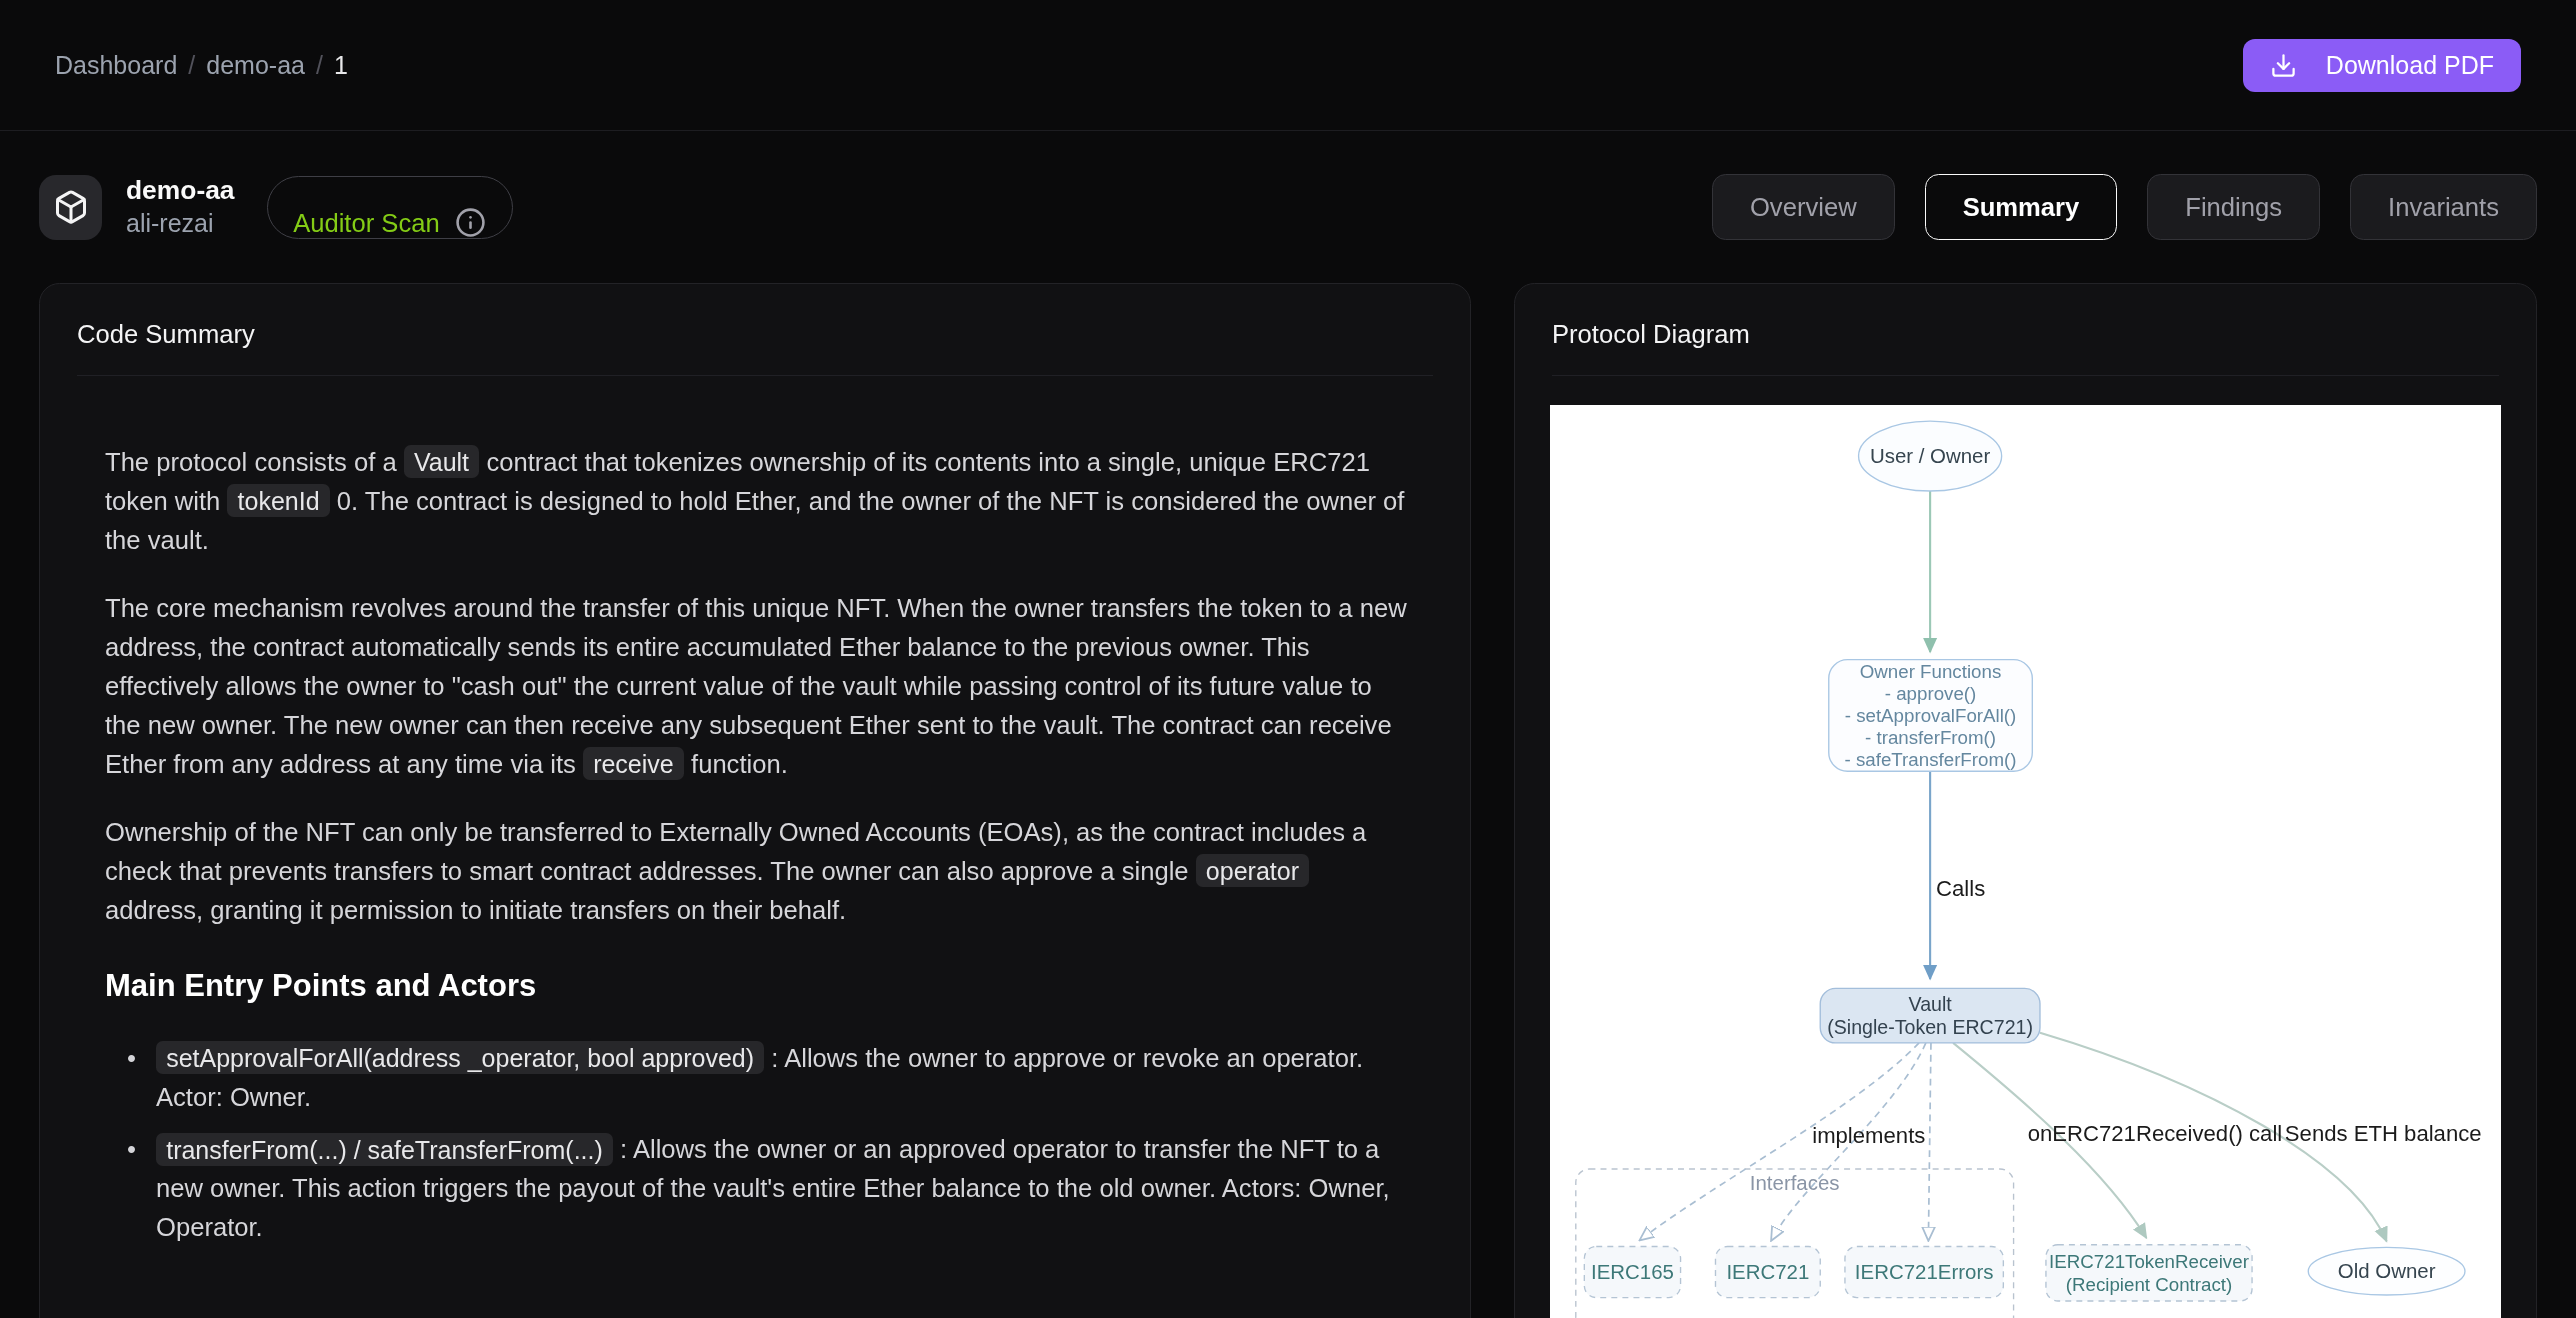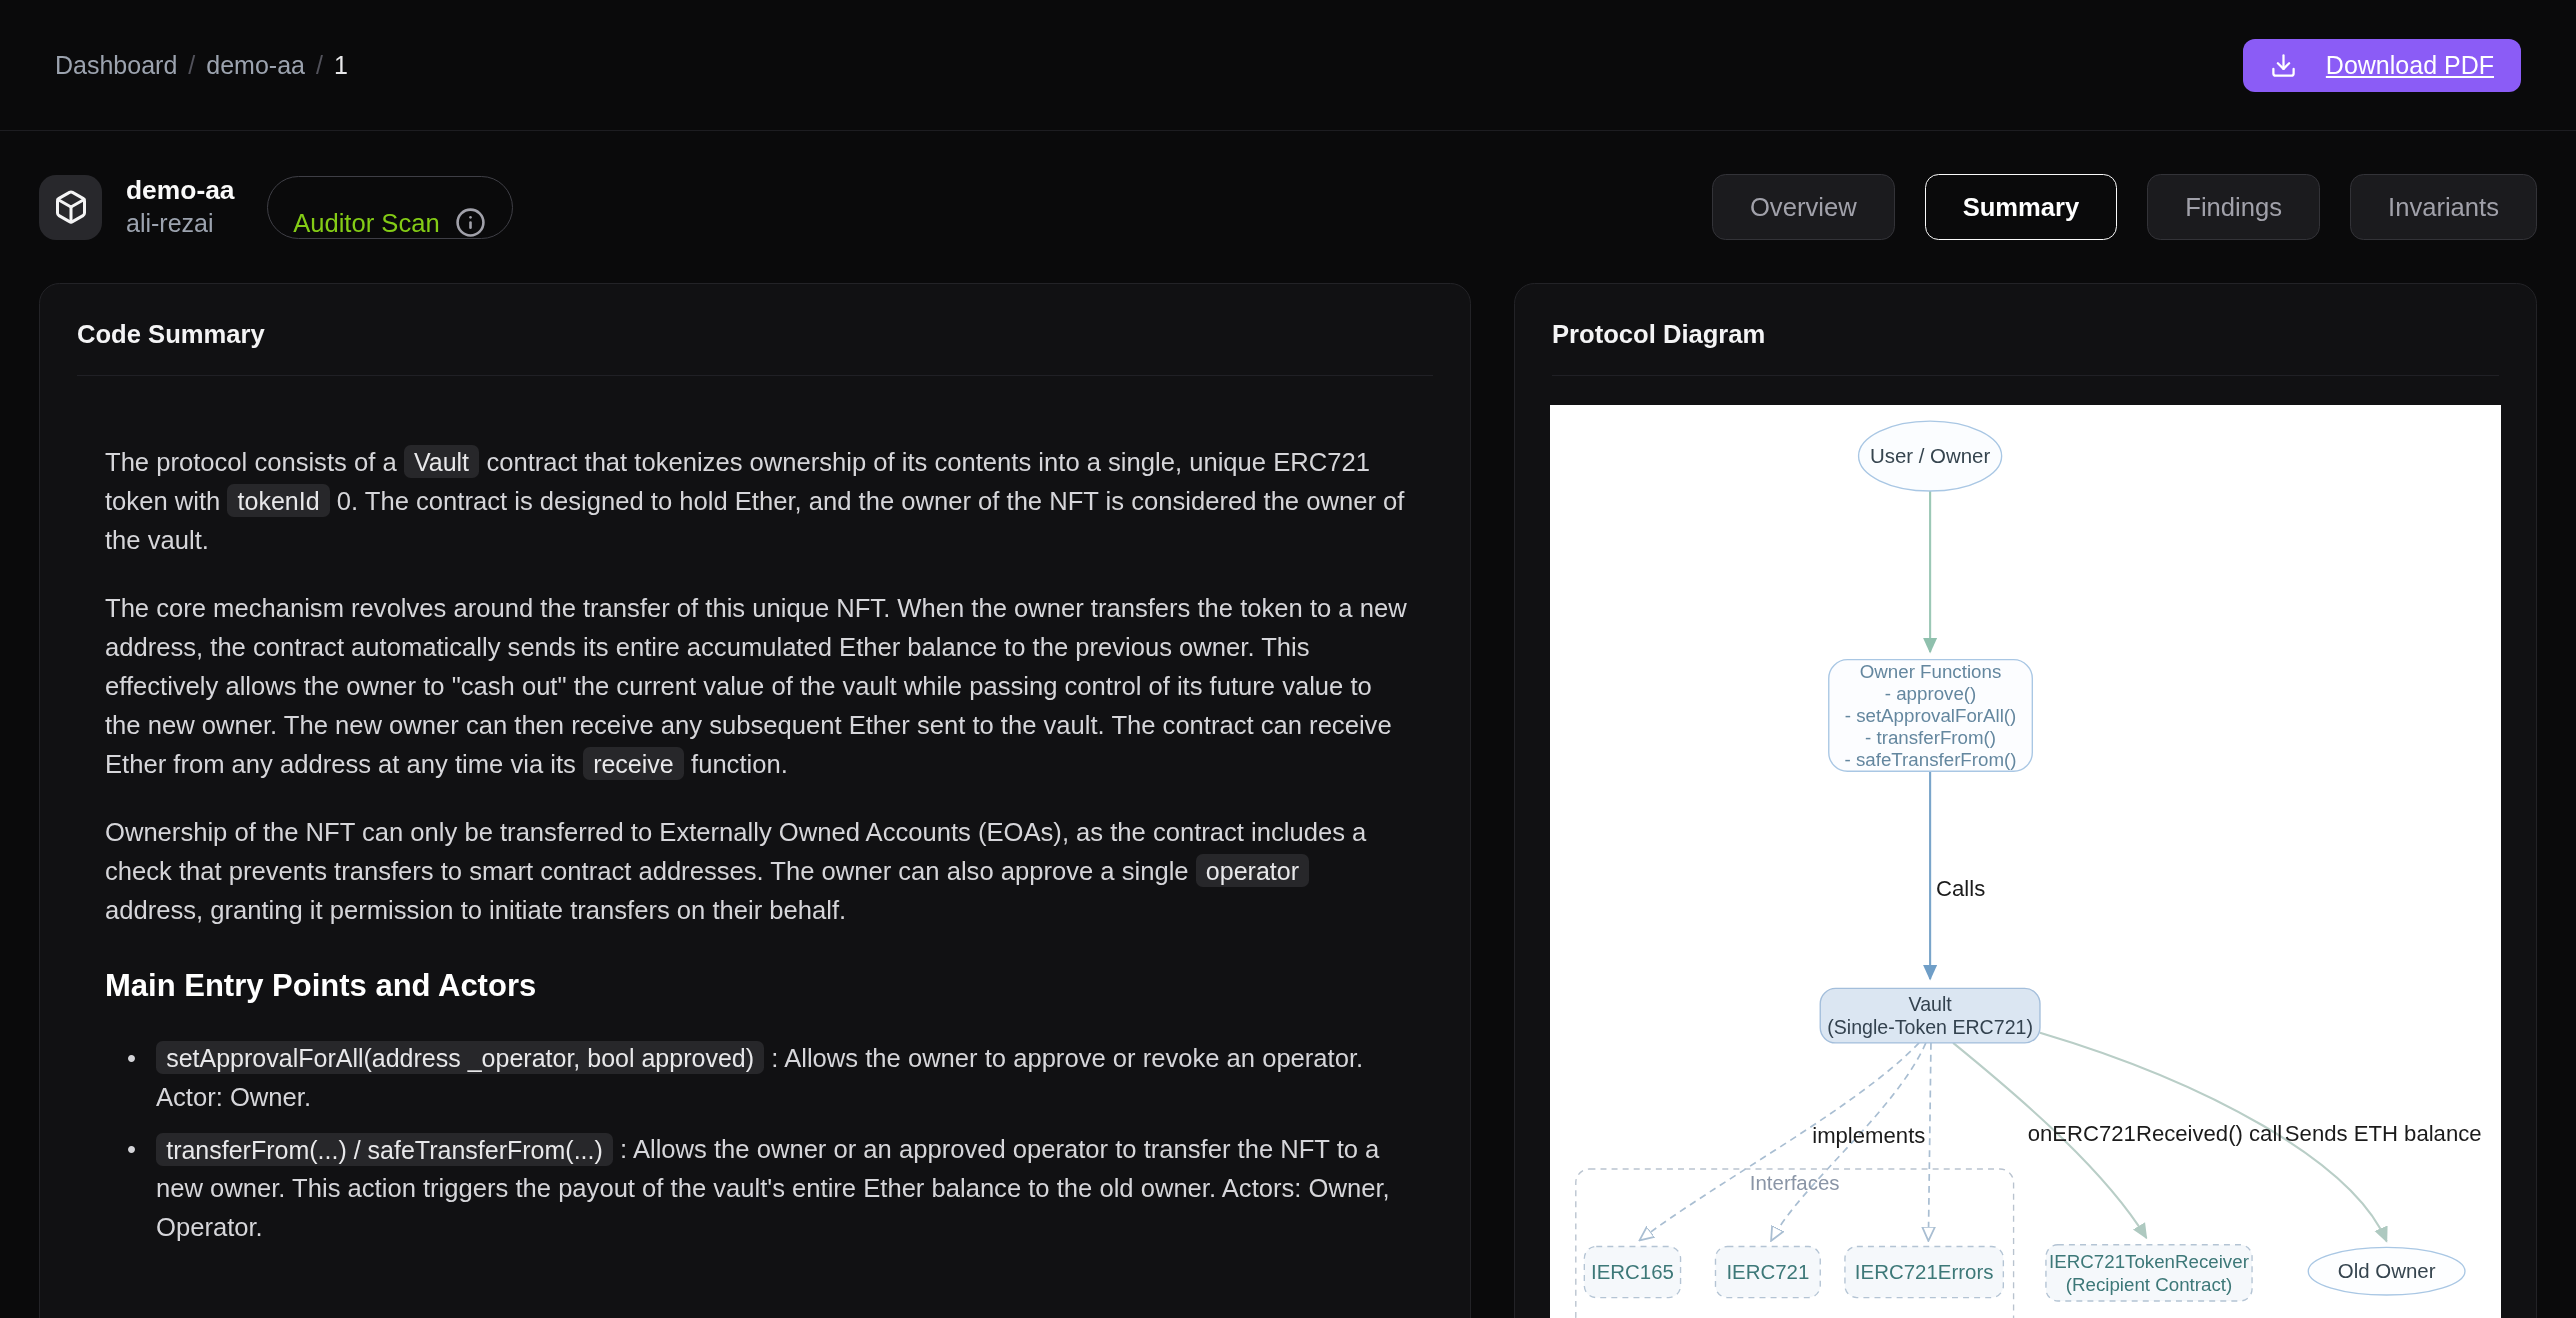--- a/index.html
+++ b/index.html
@@ -19,21 +19,21 @@
   }
   .breadcrumb { display: flex; align-items: center; gap: 11px; font-size: 25px; }
   .crumb { color: #9ca3af; cursor: pointer; }
   .crumb.current { color: #e8e8ea; }
   .crumb-sep { color: #52525b; }
   .download-btn {
     display: flex; align-items: center; gap: 29px;
     height: 53px; padding: 0 27px;
     background: #8b5cf6; color: #ffffff;
     border: none; border-radius: 12px;
-    font-size: 25px; font-family: inherit; cursor: pointer; text-decoration: underline;
+    font-size: 25px; font-family: inherit; cursor: pointer;
   }
   .download-btn svg { width: 27px; height: 27px; }
 
   
   .project-row {
     margin: 43px 39px 0 39px;
     display: flex; align-items: center; justify-content: space-between;
   }
   .project-left { display: flex; align-items: center; }
   .logo-box {
@@ -68,21 +68,21 @@
   }
 
   
   .cards { display: flex; gap: 43px; margin: 43px 39px 0 39px; align-items: flex-start; }
   .card {
     background: #111113; border: 0.9px solid #232327; border-radius: 20.4px;
     height: 1107px; overflow: hidden;
   }
   .card-left { width: 1432px; }
   .card-right { width: 1023px; }
-  .card-title { padding: 36px 37px 0 37px; font-size: 25.6px; font-weight: 700; color: #f4f4f5; }
+  .card-title { padding: 36px 37px 0 37px; font-size: 25.6px; font-weight: 400; color: #f4f4f5; }
   .card-divider { margin: 25.6px 37px 0 37px; border-top: 0.9px solid #202025; }
 
   
   .md { padding: 43px 61px 0 65px; font-size: 25.6px; line-height: 39px; color: #d6d6da; }
   .md p { margin-bottom: 29px; margin-top: 24px; }
   .md h2 { font-size: 31px; font-weight: bold; color: #ffffff; margin: 36px 0 34px 0; }
   .md code {
     background: #27272a; color: #e8e8ea;
     border-radius: 6.8px; padding: 2.6px 10.2px;
     font-family: inherit; font-size: 25px;

